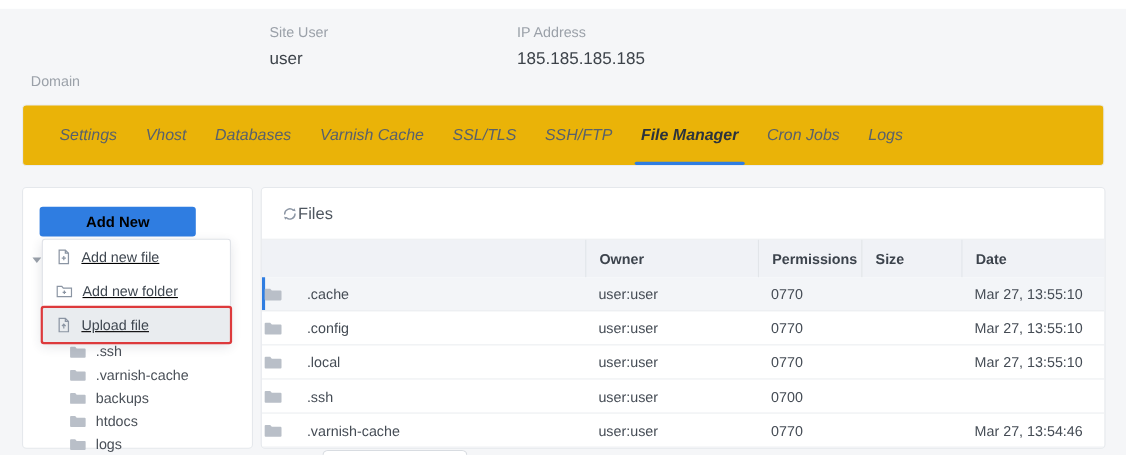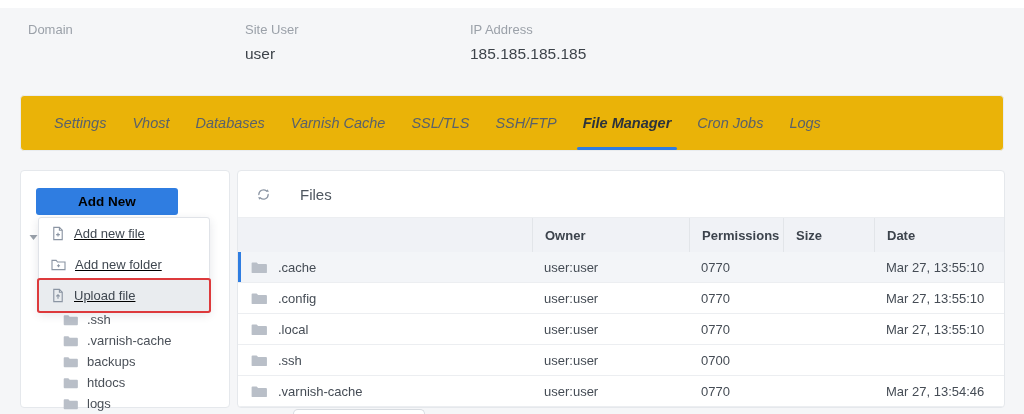--- a/index.html
+++ b/index.html
@@ -4,21 +4,21 @@
 <style>
   * { margin:0; padding:0; box-sizing:border-box; }
   html,body { background:#fff; }
   body { font-family:"Liberation Sans", sans-serif; }
   #screen { position:relative; width:1024px; height:414px; overflow:hidden; background:#f5f6f8; }
   .top-strip { position:absolute; left:0; top:0; width:1024px; height:8px; background:#ffffff; }
 
   
   .site-header { position:absolute; left:28px; top:22px; display:flex; }
   .info-col { display:flex; flex-direction:column; gap:8px; }
-  .info-col.c1 { width:217px; } .info-col.c2 { width:225px; }
+  .info-col.c1 { width:217px;margin-top:44px; } .info-col.c2 { width:225px; }
   .info-label { font-size:13px; color:#9ba1a9; }
   .info-value { font-size:15.5px; color:#3d434a; display:flex; align-items:center; gap:3px; }
   .ext-icon { color:#c6cbd2; display:inline-flex; margin-top:2px; }
 
   
   .tabbar { position:absolute; left:20px; top:95px; width:984px; height:56px; background:#eab308;
             border:1px solid #e9ecef; border-radius:4px; display:flex; align-items:stretch;
             padding-left:33px; gap:26px;font-style:italic; }
   .tab { position:relative; display:flex; align-items:center; font-size:14.5px; color:#59616b;
          cursor:pointer; white-space:nowrap; }
@@ -42,31 +42,31 @@
   .dropdown { position:absolute; left:38px; top:217px; width:172px; background:#fff;
              border:1px solid #e0e3e8; border-radius:3px; box-shadow:0 3px 10px rgba(40,50,70,.12); z-index:5;text-decoration:underline; }
   .dd-item { display:flex; align-items:center; gap:9px; height:31px; padding-left:12px;
              font-size:13px; color:#3f4750; cursor:pointer; }
   .dd-icon { color:#8b95a3; display:inline-flex; flex:none; }
   .dd-item.highlighted { background:#e9ecef; box-shadow:0 0 0 2px #dd3a3c; border-radius:1px; }
 
   
   .files-panel { position:absolute; left:237px; top:170px; width:768px; height:238px; background:#fff;
              border:1px solid #e5e8ec; border-radius:4px; overflow:hidden; }
-  .panel-header { height:47px; display:flex; align-items:center; gap:29px; padding-left:18px;
+  .panel-header { height:47px; display:flex; align-items:center; gap:0; padding-left:18px;
              border-bottom:1px solid #eceef1; }
   .refresh-btn { color:#8d97a5; display:inline-flex; cursor:pointer; background:none; border:none; padding:0; }
   .panel-title { font-size:15px; color:#4e565f; }
   .grid-row { display:grid; grid-template-columns:294px 157px 94px 91px 1fr; align-items:center; }
   .thead { height:34px; background:#f0f2f6; font-size:13px; font-weight:bold; color:#3c434c; }
   .thead .cell { padding-left:12px; height:100%; display:flex; align-items:center; }
   .thead .cell + .cell { border-left:1px solid #e2e5e9; }
   .trow { height:31px; font-size:13px; color:#454c55; border-bottom:1px solid #eceef1; cursor:pointer; }
   .trow .cell { padding-left:12px; overflow:hidden; white-space:nowrap; }
-  .trow .name-cell { padding-left:13px; display:flex; align-items:center; gap:10px; }
+  .trow .name-cell { padding-left:2px; display:flex; align-items:center; gap:22px; }
   .trow.selected { background:#f3f5f8; box-shadow:inset 3px 0 0 #2f7de1; }
 
   .partial-box { position:absolute; left:293px; top:409px; width:132px; height:10px; background:#fff;
              border:1px solid #d8dce1; border-bottom:none; border-radius:5px 5px 0 0; }
 </style>
 </head>
 <body>
 
 <div id="screen">
   <div class="top-strip"></div>

